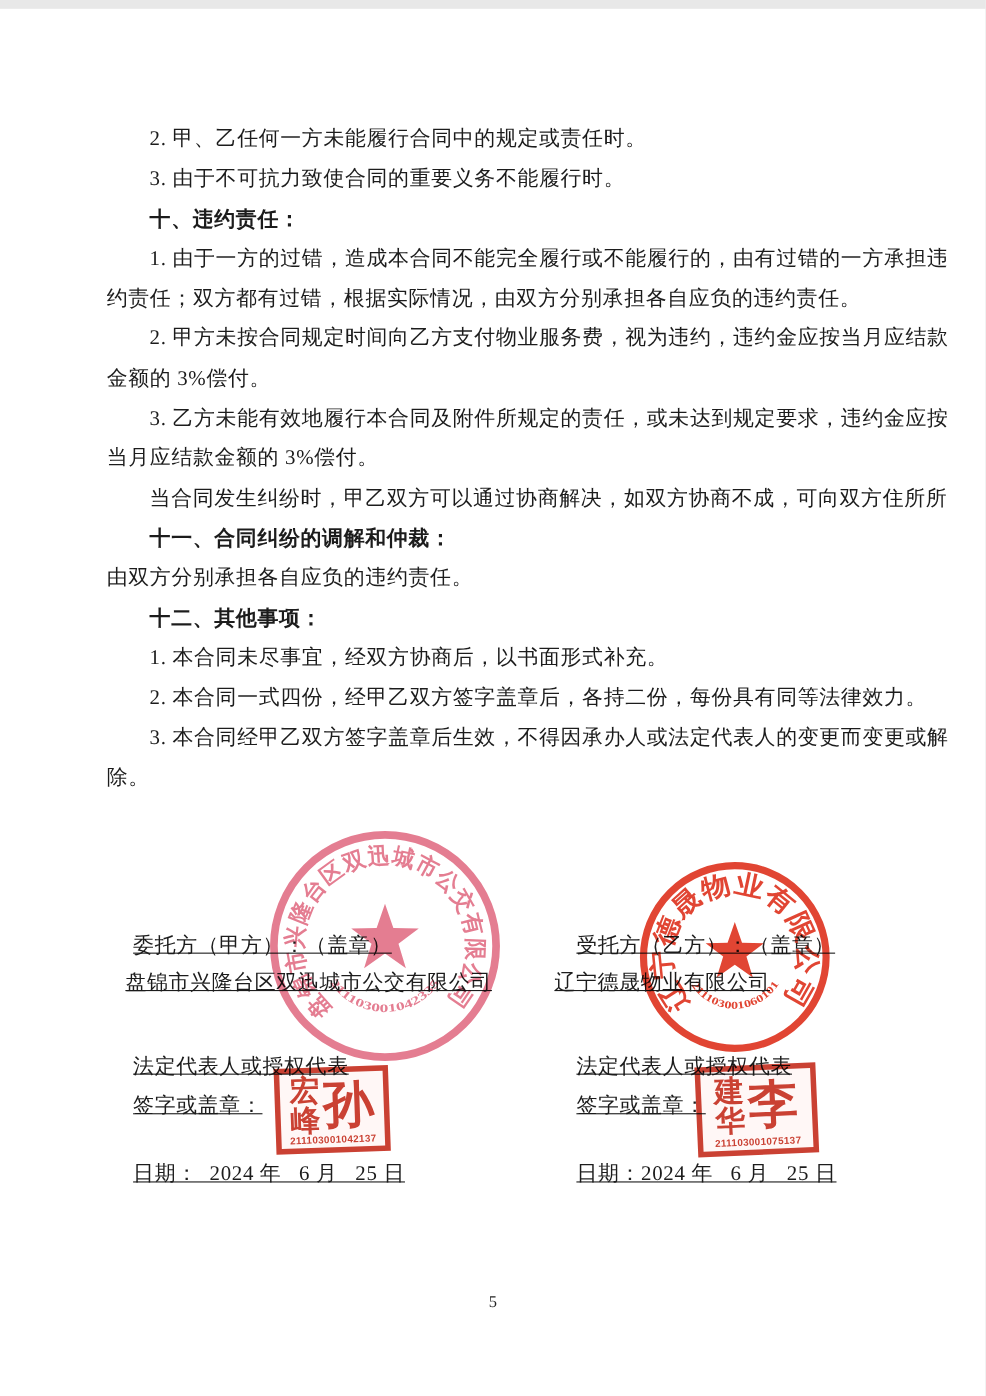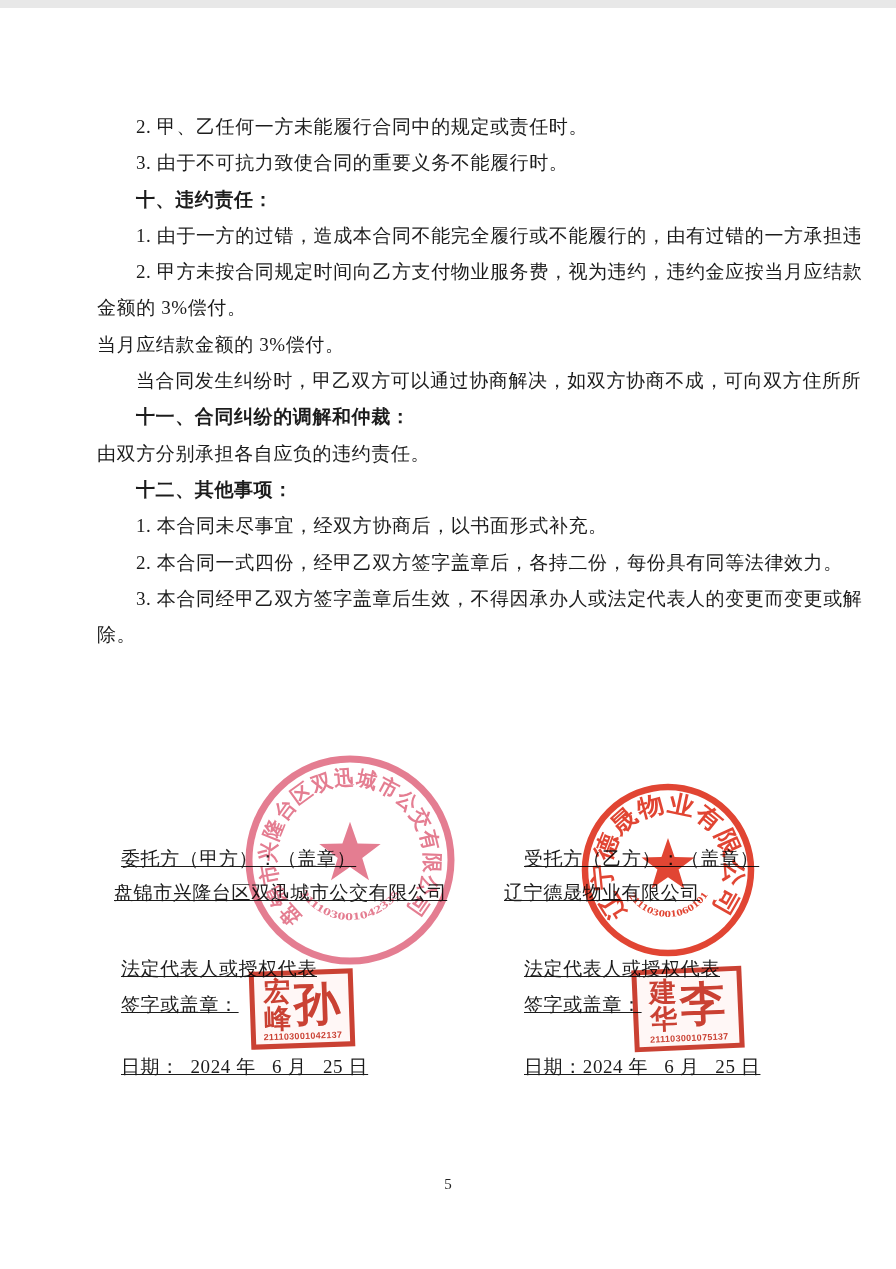--- a/index.html
+++ b/index.html
@@ -47,22 +47,24 @@
 </head>
 <body>
 
 <div class="page">
 
   <div class="body-text">
     <div class="line indent">2. 甲、乙任何一方未能履行合同中的规定或责任时。</div>
     <div class="line indent">3. 由于不可抗力致使合同的重要义务不能履行时。</div>
     <div class="line indent head">十、违约责任：</div>
     <div class="line indent">1. 由于一方的过错，造成本合同不能完全履行或不能履行的，由有过错的一方承担违</div>
+    <div class="line">约责任；双方都有过错，根据实际情况，由双方分别承担各自应负的违约责任。</div>
     <div class="line indent">2. 甲方未按合同规定时间向乙方支付物业服务费，视为违约，违约金应按当月应结款</div>
     <div class="line">金额的 3%偿付。</div>
+    <div class="line indent">3. 乙方未能有效地履行本合同及附件所规定的责任，或未达到规定要求，违约金应按</div>
     <div class="line">当月应结款金额的 3%偿付。</div>
     <div class="line indent">当合同发生纠纷时，甲乙双方可以通过协商解决，如双方协商不成，可向双方住所所</div>
     <div class="line indent head">十一、合同纠纷的调解和仲裁：</div>
     <div class="line">由双方分别承担各自应负的违约责任。</div>
     <div class="line indent head">十二、其他事项：</div>
     <div class="line indent">1. 本合同未尽事宜，经双方协商后，以书面形式补充。</div>
     <div class="line indent">2. 本合同一式四份，经甲乙双方签字盖章后，各持二份，每份具有同等法律效力。</div>
     <div class="line indent">3. 本合同经甲乙双方签字盖章后生效，不得因承办人或法定代表人的变更而变更或解</div>
     <div class="line">除。</div>
   </div>

